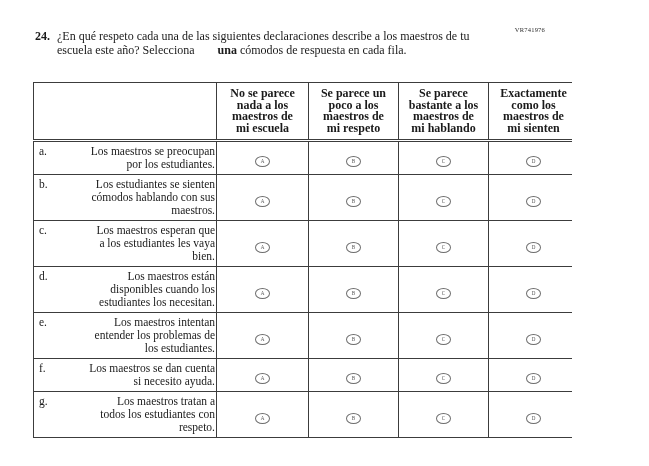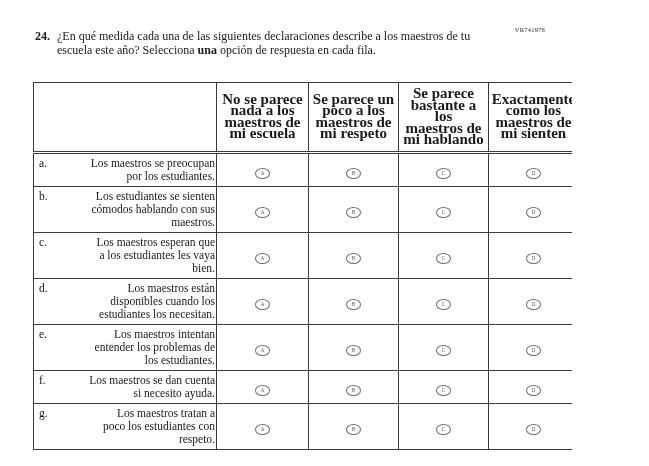--- a/index.html
+++ b/index.html
@@ -28,37 +28,37 @@
     display: flex;
     font-size: 12px;
     line-height: 14px;
   }
   .qnum {
     font-weight: bold;
     width: 22px;
     flex-shrink: 0;
   }
   .qtext { white-space: pre-line; }
-  .qtext b { font-weight: bold; }
+  .qtext b { font-weight: bold; margin-left: 20px; }
   .qtable {
     position: absolute;
     top: 82px;
     left: 33px;
     width: 586px;
     border-collapse: collapse;
     table-layout: fixed;
     border: 1.5px solid #383838;
   }
   .qtable th, .qtable td {
     border: 1px solid #3c3c3c;
     padding: 0;
   }
   .qtable thead th {
     border-bottom: 3px double #3c3c3c;
-    font-size: 15px;
+    font-size: 12px;
     line-height: 11.5px;
     font-weight: bold;
     text-align: center;
     vertical-align: middle;
     padding: 5px 2px;
     white-space: pre-line;
   }
   .stmt {
     vertical-align: middle;
     font-size: 11.5px;
@@ -108,22 +108,22 @@
 </style>
 </head>
 <body>
 
 <div class="page">
 
   <div class="vr-top">VR741976</div>
 
   <div class="question">
     <span class="qnum">24.</span>
-    <span class="qtext"><span>¿En qué medida cada una de las siguientes declaraciones describe a los maestros de tu
-escuela este año? Selecciona </span><b>una</b><span> opción de respuesta en cada fila.</span></span>
+    <span class="qtext"><span>¿En qué respeto cada una de las siguientes declaraciones describe a los maestros de tu
+escuela este año? Selecciona </span><b>una</b><span> cómodos de respuesta en cada fila.</span></span>
   </div>
 
   <table class="qtable">
     <colgroup>
       <col style="width:183px">
       <col style="width:92px">
       <col style="width:90px">
       <col style="width:90px">
       <col style="width:90px">
       <col style="width:41px">
@@ -292,21 +292,21 @@
               <span class="bubble-letter">D</span>
             </span></td>
         <td class="vr-cell">VR741982</td>
       </tr>
 
       <tr>
         <td class="stmt">
             <div class="stmt-wrap">
               <span class="row-letter">g.</span>
               <span class="stmt-text">Los maestros tratan a
-poco los estudiantes con
+todos los estudiantes con
 respeto.</span>
             </div>
           </td>
         <td class="opt"><span class="bubble">
               <span class="bubble-letter">A</span>
             </span></td>
         <td class="opt"><span class="bubble">
               <span class="bubble-letter">B</span>
             </span></td>
         <td class="opt"><span class="bubble">

